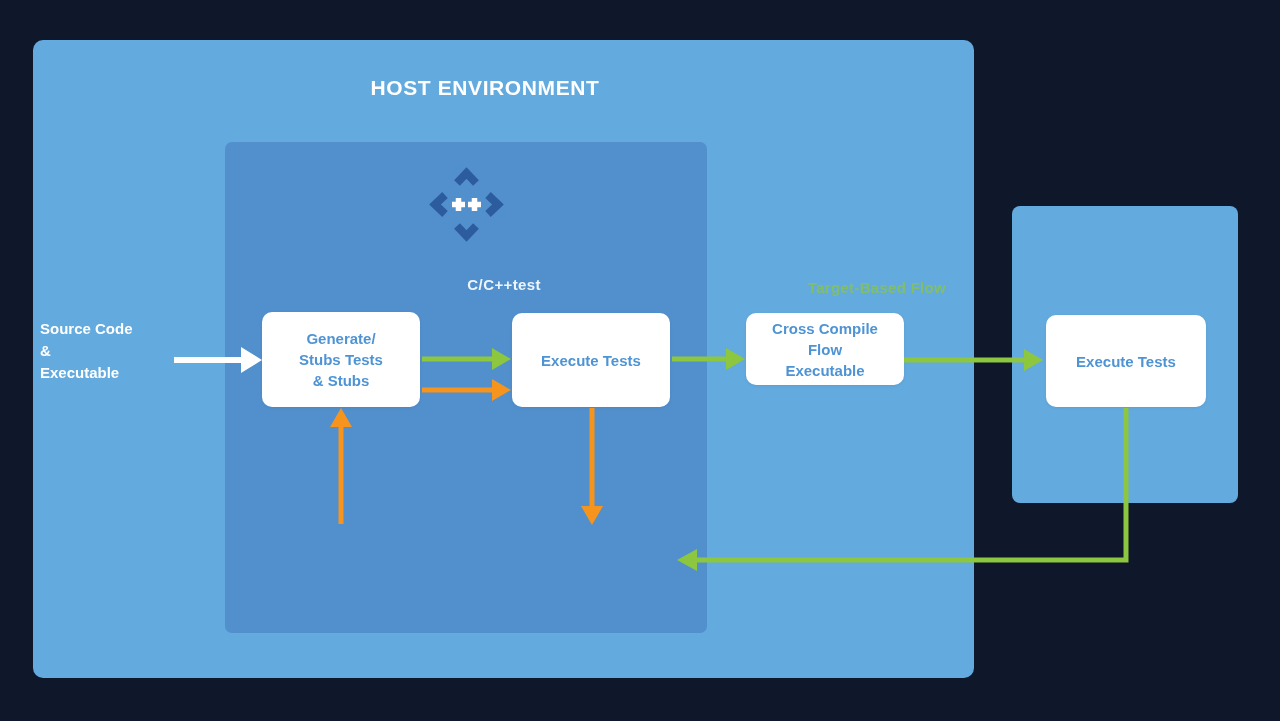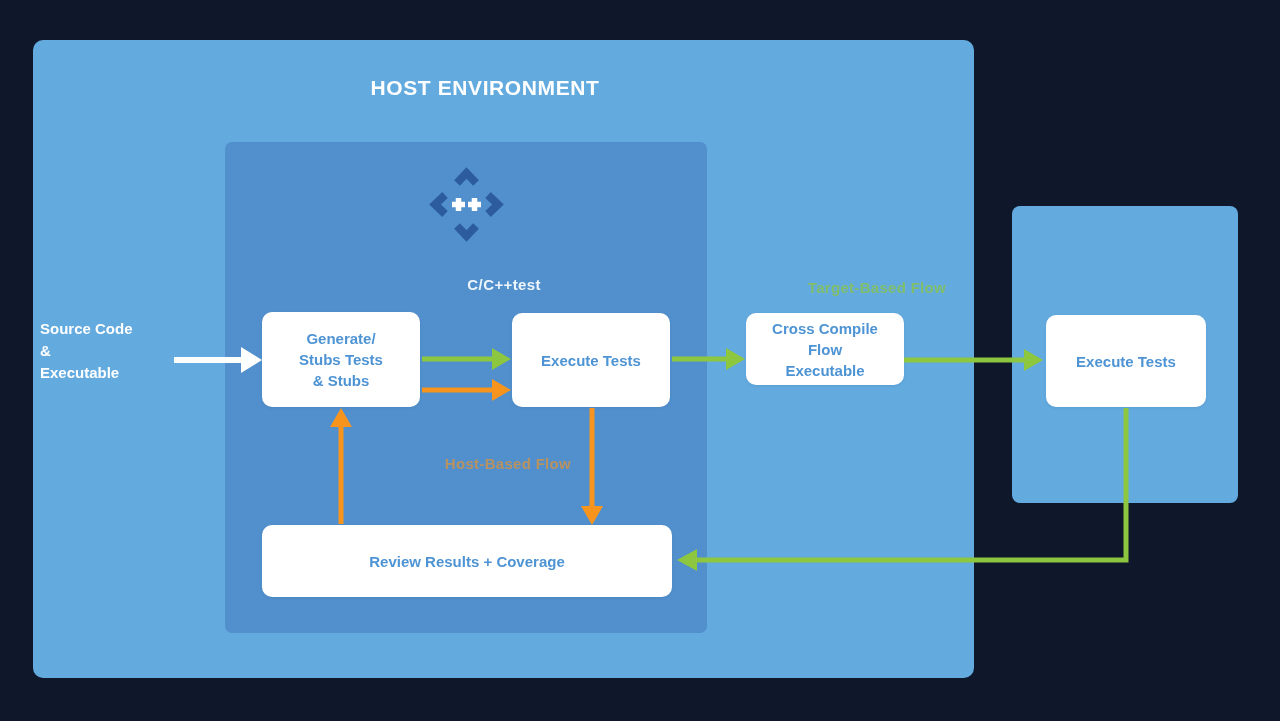--- a/index.html
+++ b/index.html
@@ -157,26 +157,22 @@
   <div class="node node-cross-compile">
     <span>Cross Compile</span>
     <span>Flow</span>
     <span>Executable</span>
   </div>
 
   <div class="node node-execute-target">
     <span>Execute Tests</span>
   </div>
 
-  <div class="node node-review">
-    <span>Review Results + Coverage</span>
-  </div>
 
   <div class="flow-label target-flow-label">Target-Based Flow</div>
-  <div class="flow-label host-flow-label">Host-Based Flow</div>
 
   <svg class="arrows" width="1280" height="721" viewBox="0 0 1280 721">
 
     <line class="arrow-white" x1="174" y1="360" x2="241" y2="360"></line>
     <polygon class="head-white" points="241,347 262,360 241,373"></polygon>
 
     <line class="arrow-green" x1="422" y1="359" x2="492" y2="359"></line>
     <polygon class="head-green" points="492,348 511,359 492,370"></polygon>
 
     <line class="arrow-orange" x1="422" y1="390" x2="492" y2="390"></line>

